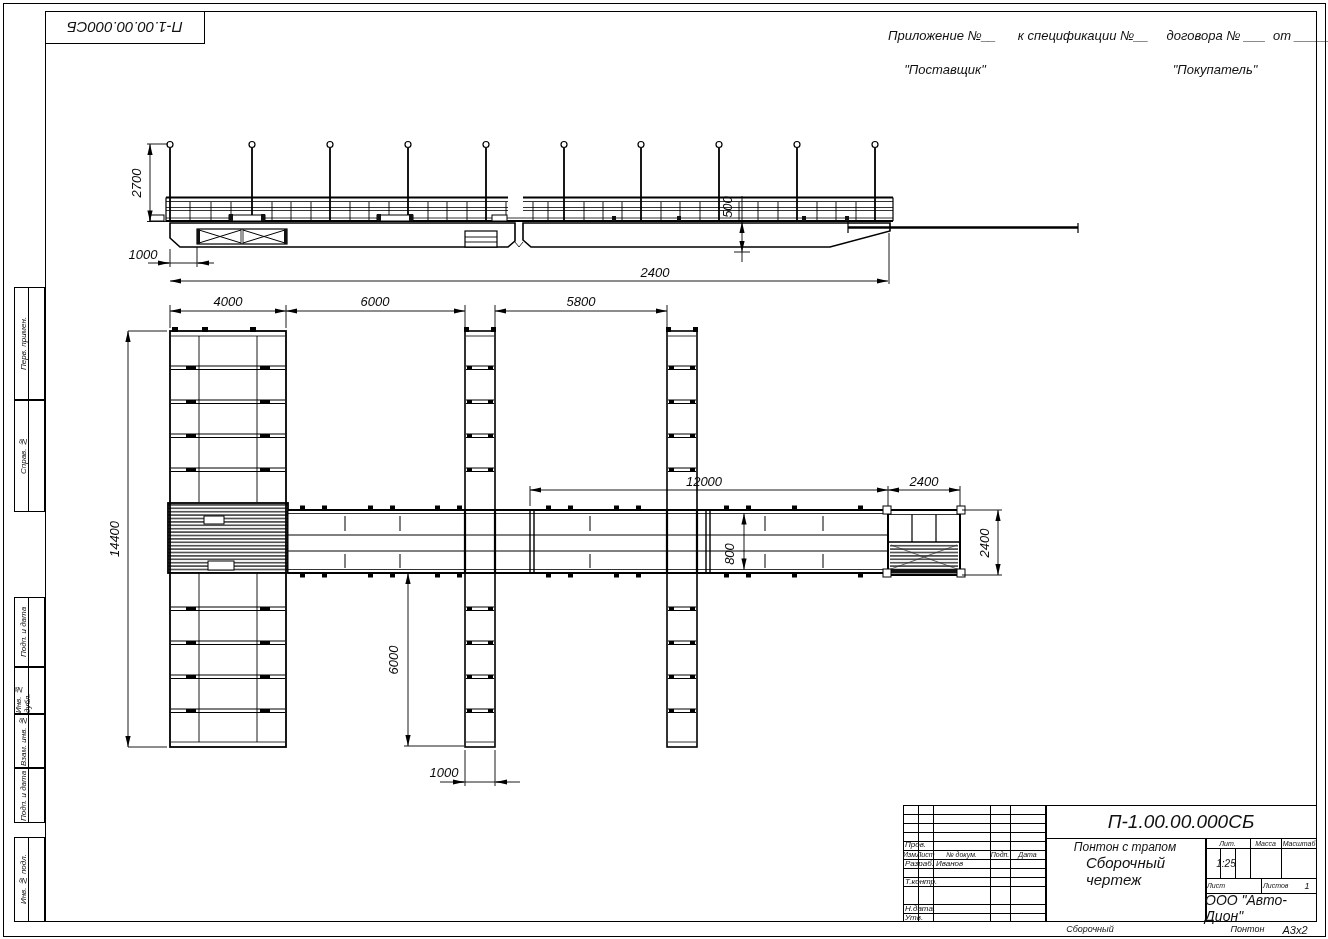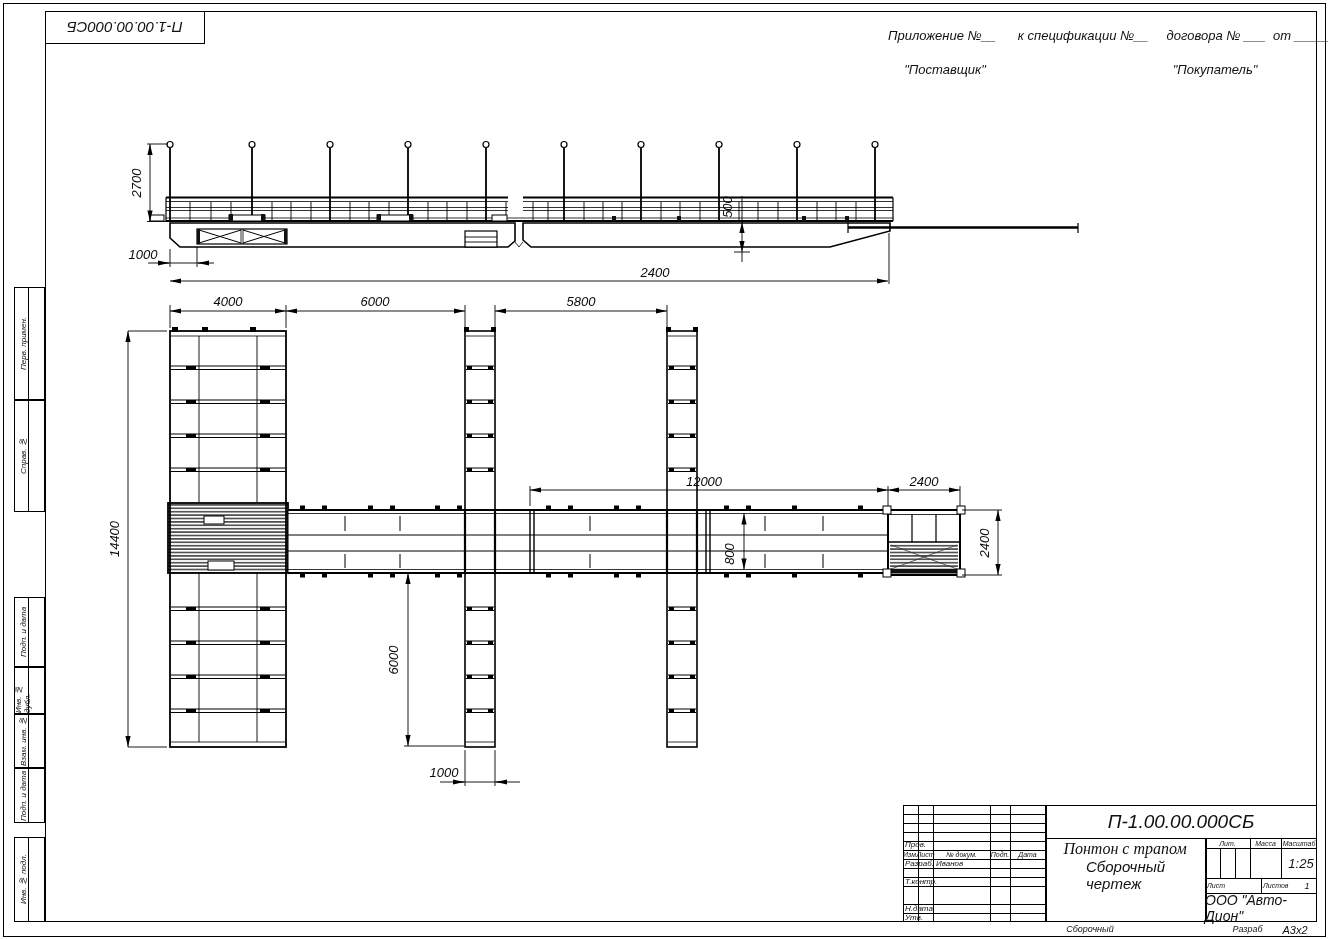--- a/index.html
+++ b/index.html
@@ -315,28 +315,28 @@
   <div class="tb-cell" style="left:990px;top:850px;width:20px;height:9px;font-size:7px;">Подп.</div>
   <div class="tb-cell" style="left:1010px;top:850px;width:35px;height:9px;font-size:7px;">Дата</div>
   <div class="tb-cell tb-left" style="left:903px;top:859px;width:30px;height:9px;font-size:8px;">Разраб.</div>
   <div class="tb-cell tb-left" style="left:934px;top:859px;width:56px;height:9px;font-size:8px;">Иванов</div>
   <div class="tb-cell tb-left" style="left:903px;top:840px;width:30px;height:9px;font-size:8px;">Пров.</div>
   <div class="tb-cell tb-left" style="left:903px;top:877px;width:30px;height:9px;font-size:8px;text-align:right;">Т.контр.</div>
   <div class="tb-cell tb-left" style="left:903px;top:904px;width:30px;height:9px;font-size:8px;">Н.дата.</div>
   <div class="tb-cell tb-left" style="left:903px;top:913px;width:30px;height:9px;font-size:8px;">Утв.</div>
   <div class="tb-cell" style="left:1045px;top:805px;width:272px;height:33px;font-size:19px;">П-1.00.00.000СБ</div>
   <div class="abs" style="left:1045px;top:840px;width:160px;height:56px;display:flex;flex-direction:column;align-items:center;justify-content:flex-start;">
-    <div class="tb-cell" style="position:static;font-size:16px;font-family:Liberation Serif, serif;">Понтон с трапом</div>
+    <div class="tb-cell" style="position:static;font-size:12px;">Понтон с трапом</div>
     <div class="tb-cell" style="position:static;font-size:15px;margin-left:41px;">Сборочный чертеж</div>
   </div>
   <div class="tb-cell" style="left:1205px;top:838px;width:45px;height:10px;font-size:7px;">Лит.</div>
   <div class="tb-cell" style="left:1250px;top:838px;width:31px;height:10px;font-size:7px;">Масса</div>
   <div class="tb-cell" style="left:1281px;top:838px;width:36px;height:10px;font-size:7px;">Масштаб</div>
-  <div class="tb-cell" style="left:1262px;top:848px;width:36px;height:30px;font-size:13px;padding-left:21px;">1:25</div>
+  <div class="tb-cell" style="left:1208px;top:848px;width:36px;height:30px;font-size:10px;">1:25</div>
   <div class="tb-cell tb-left" style="left:1205px;top:878px;width:56px;height:15px;font-size:7px;">Лист</div>
   <div class="tb-cell tb-left" style="left:1261px;top:878px;width:36px;height:15px;font-size:7px;">Листов</div>
   <div class="tb-cell" style="left:1297px;top:878px;width:20px;height:15px;font-size:9px;">1</div>
   <div class="tb-cell" style="left:1205px;top:893px;width:112px;height:29px;font-size:14px;">ООО "Авто-Дион"</div>
 
   <div class="t" style="left:1040px;top:924px;width:100px;font-size:9px;text-align:center;">Сборочный</div>
-  <div class="t" style="left:1225px;top:924px;width:45px;font-size:9px;text-align:center;">Разраб</div>
+  <div class="t" style="left:1225px;top:924px;width:45px;font-size:9px;text-align:center;">Понтон</div>
   <div class="t" style="left:1278px;top:924px;width:34px;font-size:11px;text-align:center;">А3х2</div>
 </div>
 
 </body></html>

